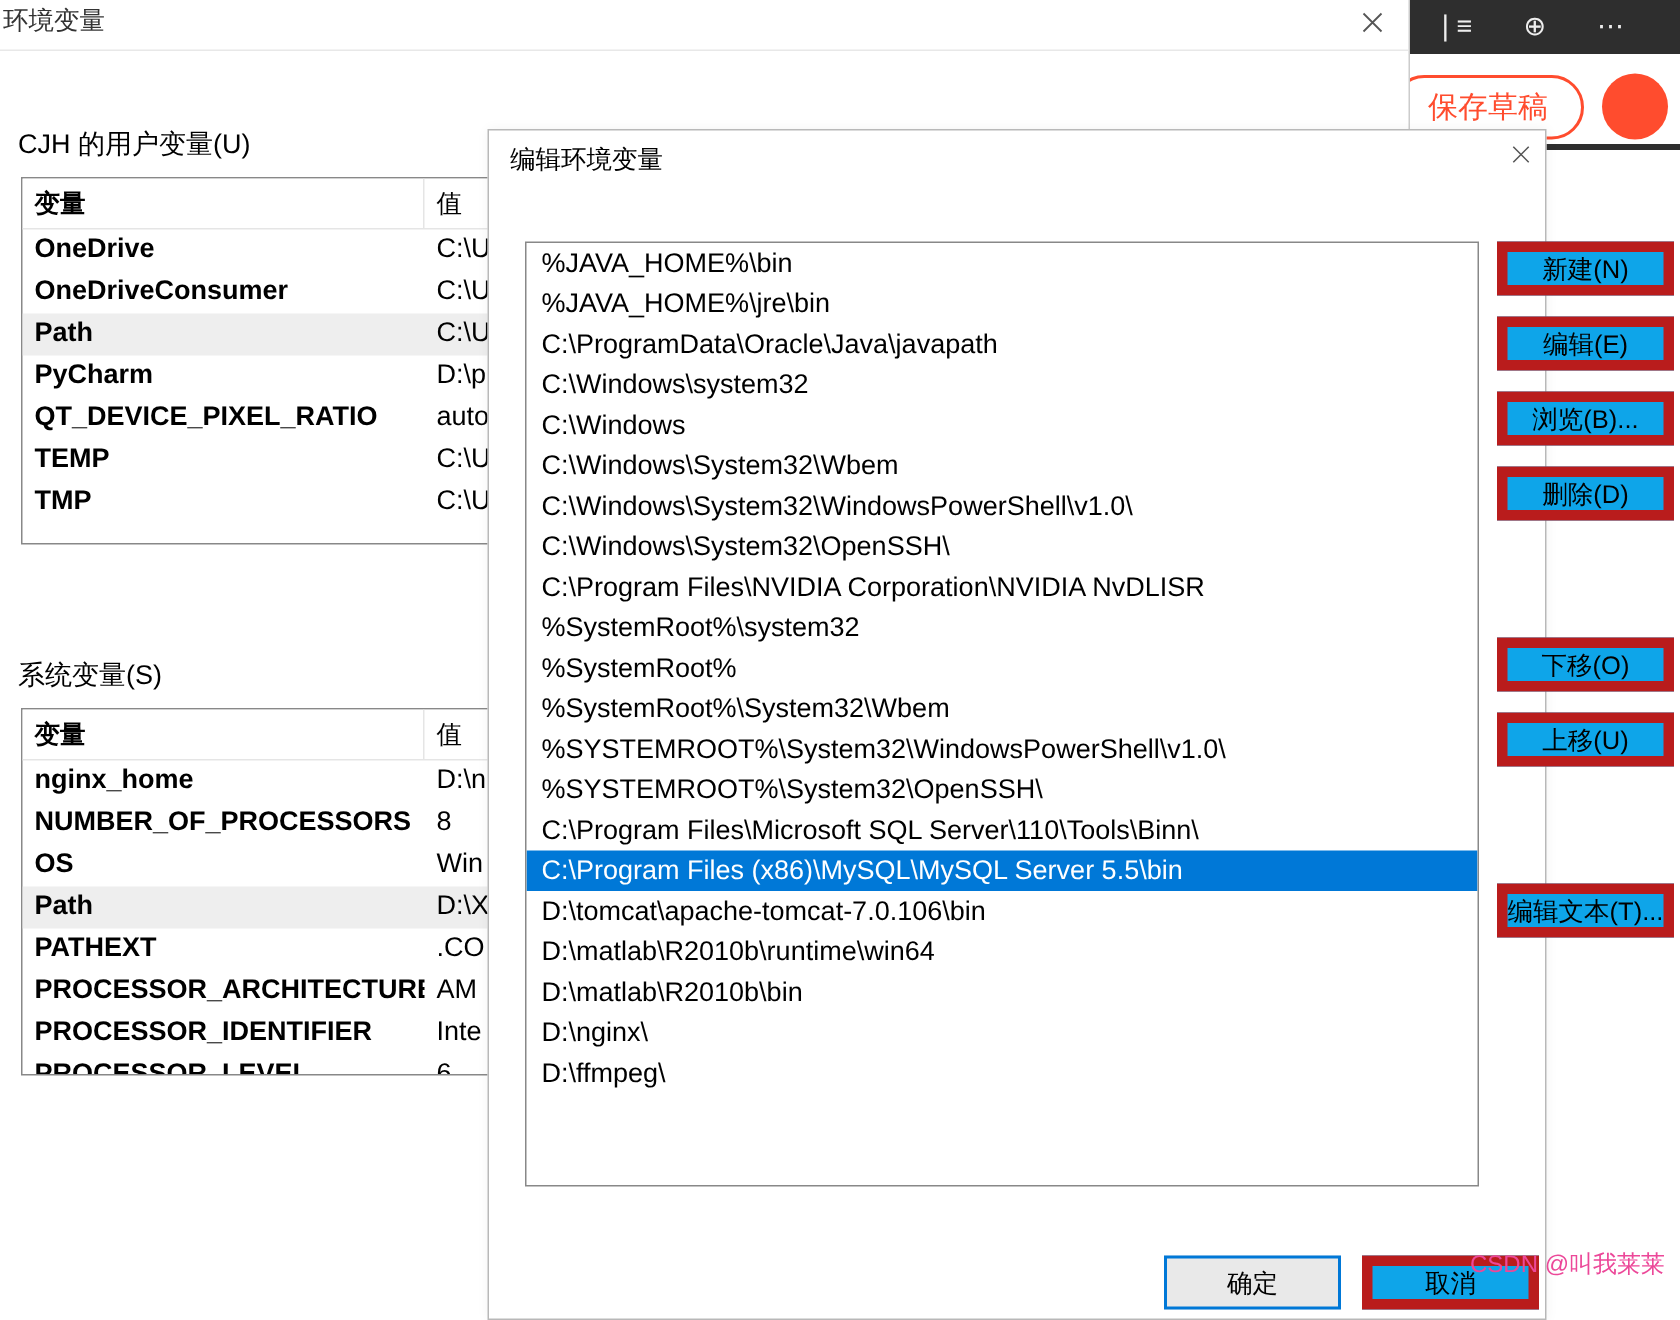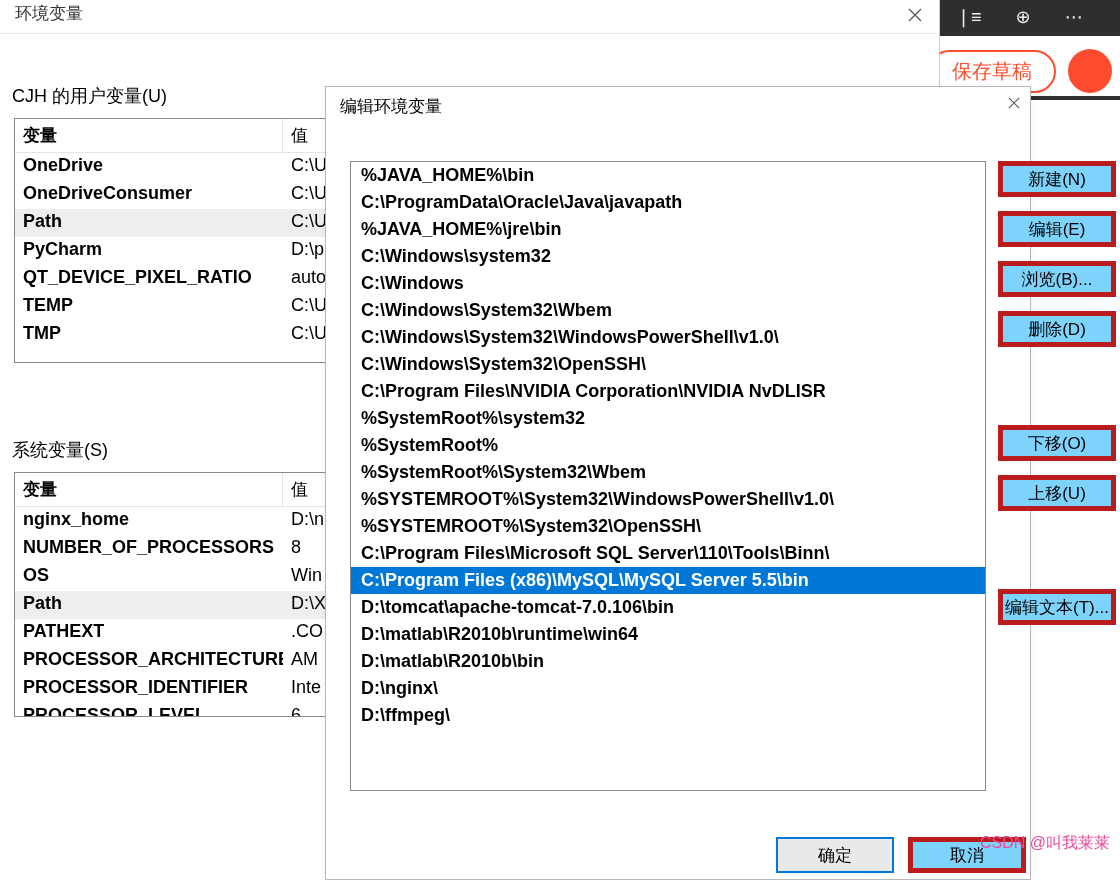--- a/index.html
+++ b/index.html
@@ -20,21 +20,21 @@
   
   .bg-dialog {
     position: absolute;
     left: 0; top: 0;
     width: 940px;
     height: 880px;
     background: #fff;
     border-right: 1px solid #ccc;
   }
   .bg-title {
-    padding: 2px 15px;
+    padding: 2px 2px;
     font-size: 17px;
     color: #333;
   }
   .bg-close {
     position: absolute;
     right: 4px;
     top: 0px;
     width: 40px;
     height: 30px;
     display: flex;
@@ -154,21 +154,20 @@
     width: 636px;
     height: 630px;
     border: 1px solid #888;
     background: #fff;
     overflow: hidden;
   }
   .listbox {
     width: 100%;
     height: 100%;
     overflow-y: scroll;
-    font-weight: bold;
   }
   .listbox::-webkit-scrollbar {
     width: 18px;
   }
   .listbox::-webkit-scrollbar-track {
     background: #f0f0f0;
   }
   .listbox::-webkit-scrollbar-thumb {
     background: #c1c1c1;
   }
@@ -190,22 +189,22 @@
     position: absolute;
     left: 672px;
     top: 74px;
     width: 118px;
     display: flex;
     flex-direction: column;
     gap: 14px;
   }
   .btn {
     height: 36px;
-    border: 5px solid #b91c1c;
-    background: #7dd3fc;
+    border: 7px solid #b91c1c;
+    background: #0ea5e9;
     font-size: 17px;
     display: flex;
     align-items: center;
     justify-content: center;
     cursor: default;
     white-space: nowrap;
     overflow: hidden;
   }
   .btn-col .spacer { height: 50px; }
   .dialog-footer {
@@ -345,22 +344,22 @@
   <div class="edit-title">编辑环境变量</div>
   <div class="edit-close">
     <svg viewBox="0 0 14 14" width="12" height="12">
         <path d="M1 1 L13 13 M13 1 L1 13" stroke="#555" stroke-width="1.2"></path>
       </svg>
   </div>
 
   <div class="edit-body">
     <div class="listbox" id="path-list">
         <div class="list-item">%JAVA_HOME%\bin</div>
+        <div class="list-item">%JAVA_HOME%\jre\bin</div>
         <div class="list-item">C:\ProgramData\Oracle\Java\javapath</div>
-        <div class="list-item">%JAVA_HOME%\jre\bin</div>
         <div class="list-item">C:\Windows\system32</div>
         <div class="list-item">C:\Windows</div>
         <div class="list-item">C:\Windows\System32\Wbem</div>
         <div class="list-item">C:\Windows\System32\WindowsPowerShell\v1.0\</div>
         <div class="list-item">C:\Windows\System32\OpenSSH\</div>
         <div class="list-item">C:\Program Files\NVIDIA Corporation\NVIDIA NvDLISR</div>
         <div class="list-item">%SystemRoot%\system32</div>
         <div class="list-item">%SystemRoot%</div>
         <div class="list-item">%SystemRoot%\System32\Wbem</div>
         <div class="list-item">%SYSTEMROOT%\System32\WindowsPowerShell\v1.0\</div>

